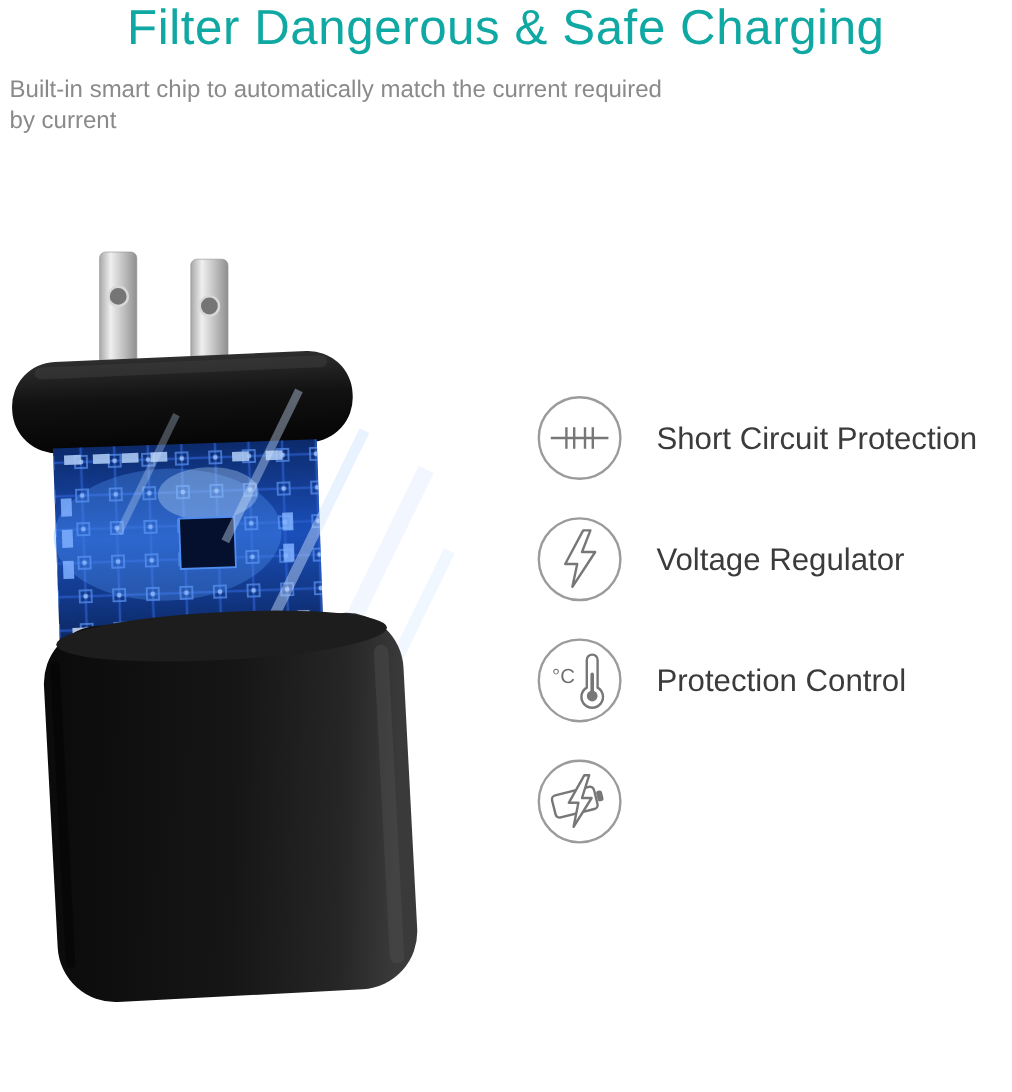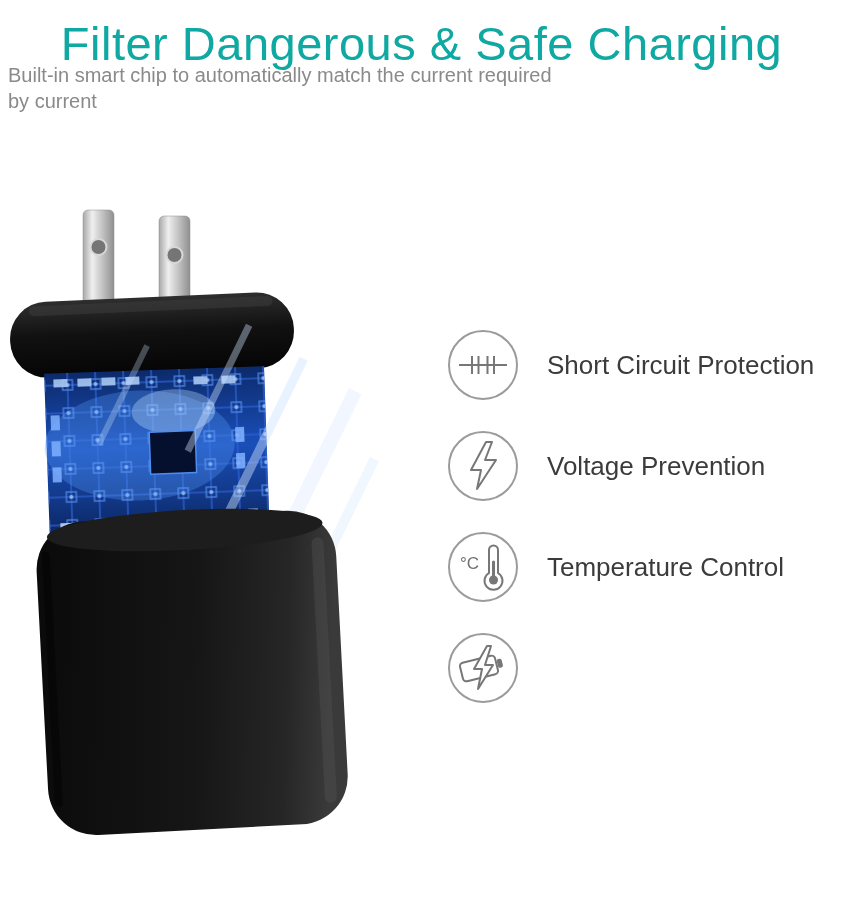--- a/index.html
+++ b/index.html
@@ -6,25 +6,25 @@
   .canvas {
     position: relative;
     width: 843px;
     height: 910px;
     background: #ffffff;
     overflow: hidden;
     font-family: "Liberation Sans", sans-serif;
   }
   .title {
     position: absolute;
-    top: 16px;
+    top: 0;
     left: 0;
     width: 100%;
     text-align: center;
-    font-size: 47px;
+    font-size: 41px;
     font-weight: 400;
     color: var(--accent, #0fa8a2);
     letter-spacing: 0.5px;
     white-space: nowrap;
   }
   .subtitle {
     position: absolute;
     top: 62px;
     left: 8px;
     width: 820px;
@@ -175,32 +175,32 @@
         <path d="M26 28 V46 M32.5 28 V46 M41.5 28 V46 M48 28 V46" stroke="#777777" stroke-width="2" fill="none"></path>
       </svg>
       <span class="feature-label">Short Circuit Protection</span>
     </div>
 
     <div class="feature-row">
       <svg class="feature-icon" viewBox="0 0 74 74">
         <circle cx="37" cy="37" r="34" fill="none" stroke="#9b9b9b" stroke-width="2"></circle>
         <path d="M40 13 L25 41 H35 L31 60 L50 31 H39 L46 13 Z" fill="none" stroke="#777777" stroke-width="2" stroke-linejoin="round"></path>
       </svg>
-      <span class="feature-label">Voltage Prevention</span>
+      <span class="feature-label">Voltage Regulator</span>
     </div>
 
     <div class="feature-row">
       <svg class="feature-icon" viewBox="0 0 74 74">
         <circle cx="37" cy="37" r="34" fill="none" stroke="#9b9b9b" stroke-width="2"></circle>
         <text x="14" y="39" font-size="17" fill="#707070" font-family="Liberation Sans, sans-serif">°C</text>
         <path d="M43 20 a4.5 4.5 0 0 1 9 0 v23 a9 9 0 1 1 -9 0 z" fill="none" stroke="#777777" stroke-width="2"></path>
         <line x1="47.5" y1="32" x2="47.5" y2="47" stroke="#777777" stroke-width="3" stroke-linecap="round"></line>
         <circle cx="47.5" cy="50" r="4.5" fill="#777777"></circle>
       </svg>
-      <span class="feature-label">Temperature Control</span>
+      <span class="feature-label">Protection Control</span>
     </div>
 
     <div class="feature-row">
       <svg class="feature-icon" viewBox="0 0 74 74">
         <circle cx="37" cy="37" r="34" fill="none" stroke="#9b9b9b" stroke-width="2"></circle>
         <g transform="rotate(-14 37 37)">
           <rect x="15" y="27" width="36" height="19" rx="3.5" fill="none" stroke="#777777" stroke-width="2"></rect>
           <rect x="52" y="32" width="5" height="9" rx="2" fill="#777777"></rect>
         </g>
         <path d="M41 15 L28 38 H36 L32 58 L47 34 H39 L45 15 Z" fill="#ffffff" stroke="#777777" stroke-width="2" stroke-linejoin="round"></path>

